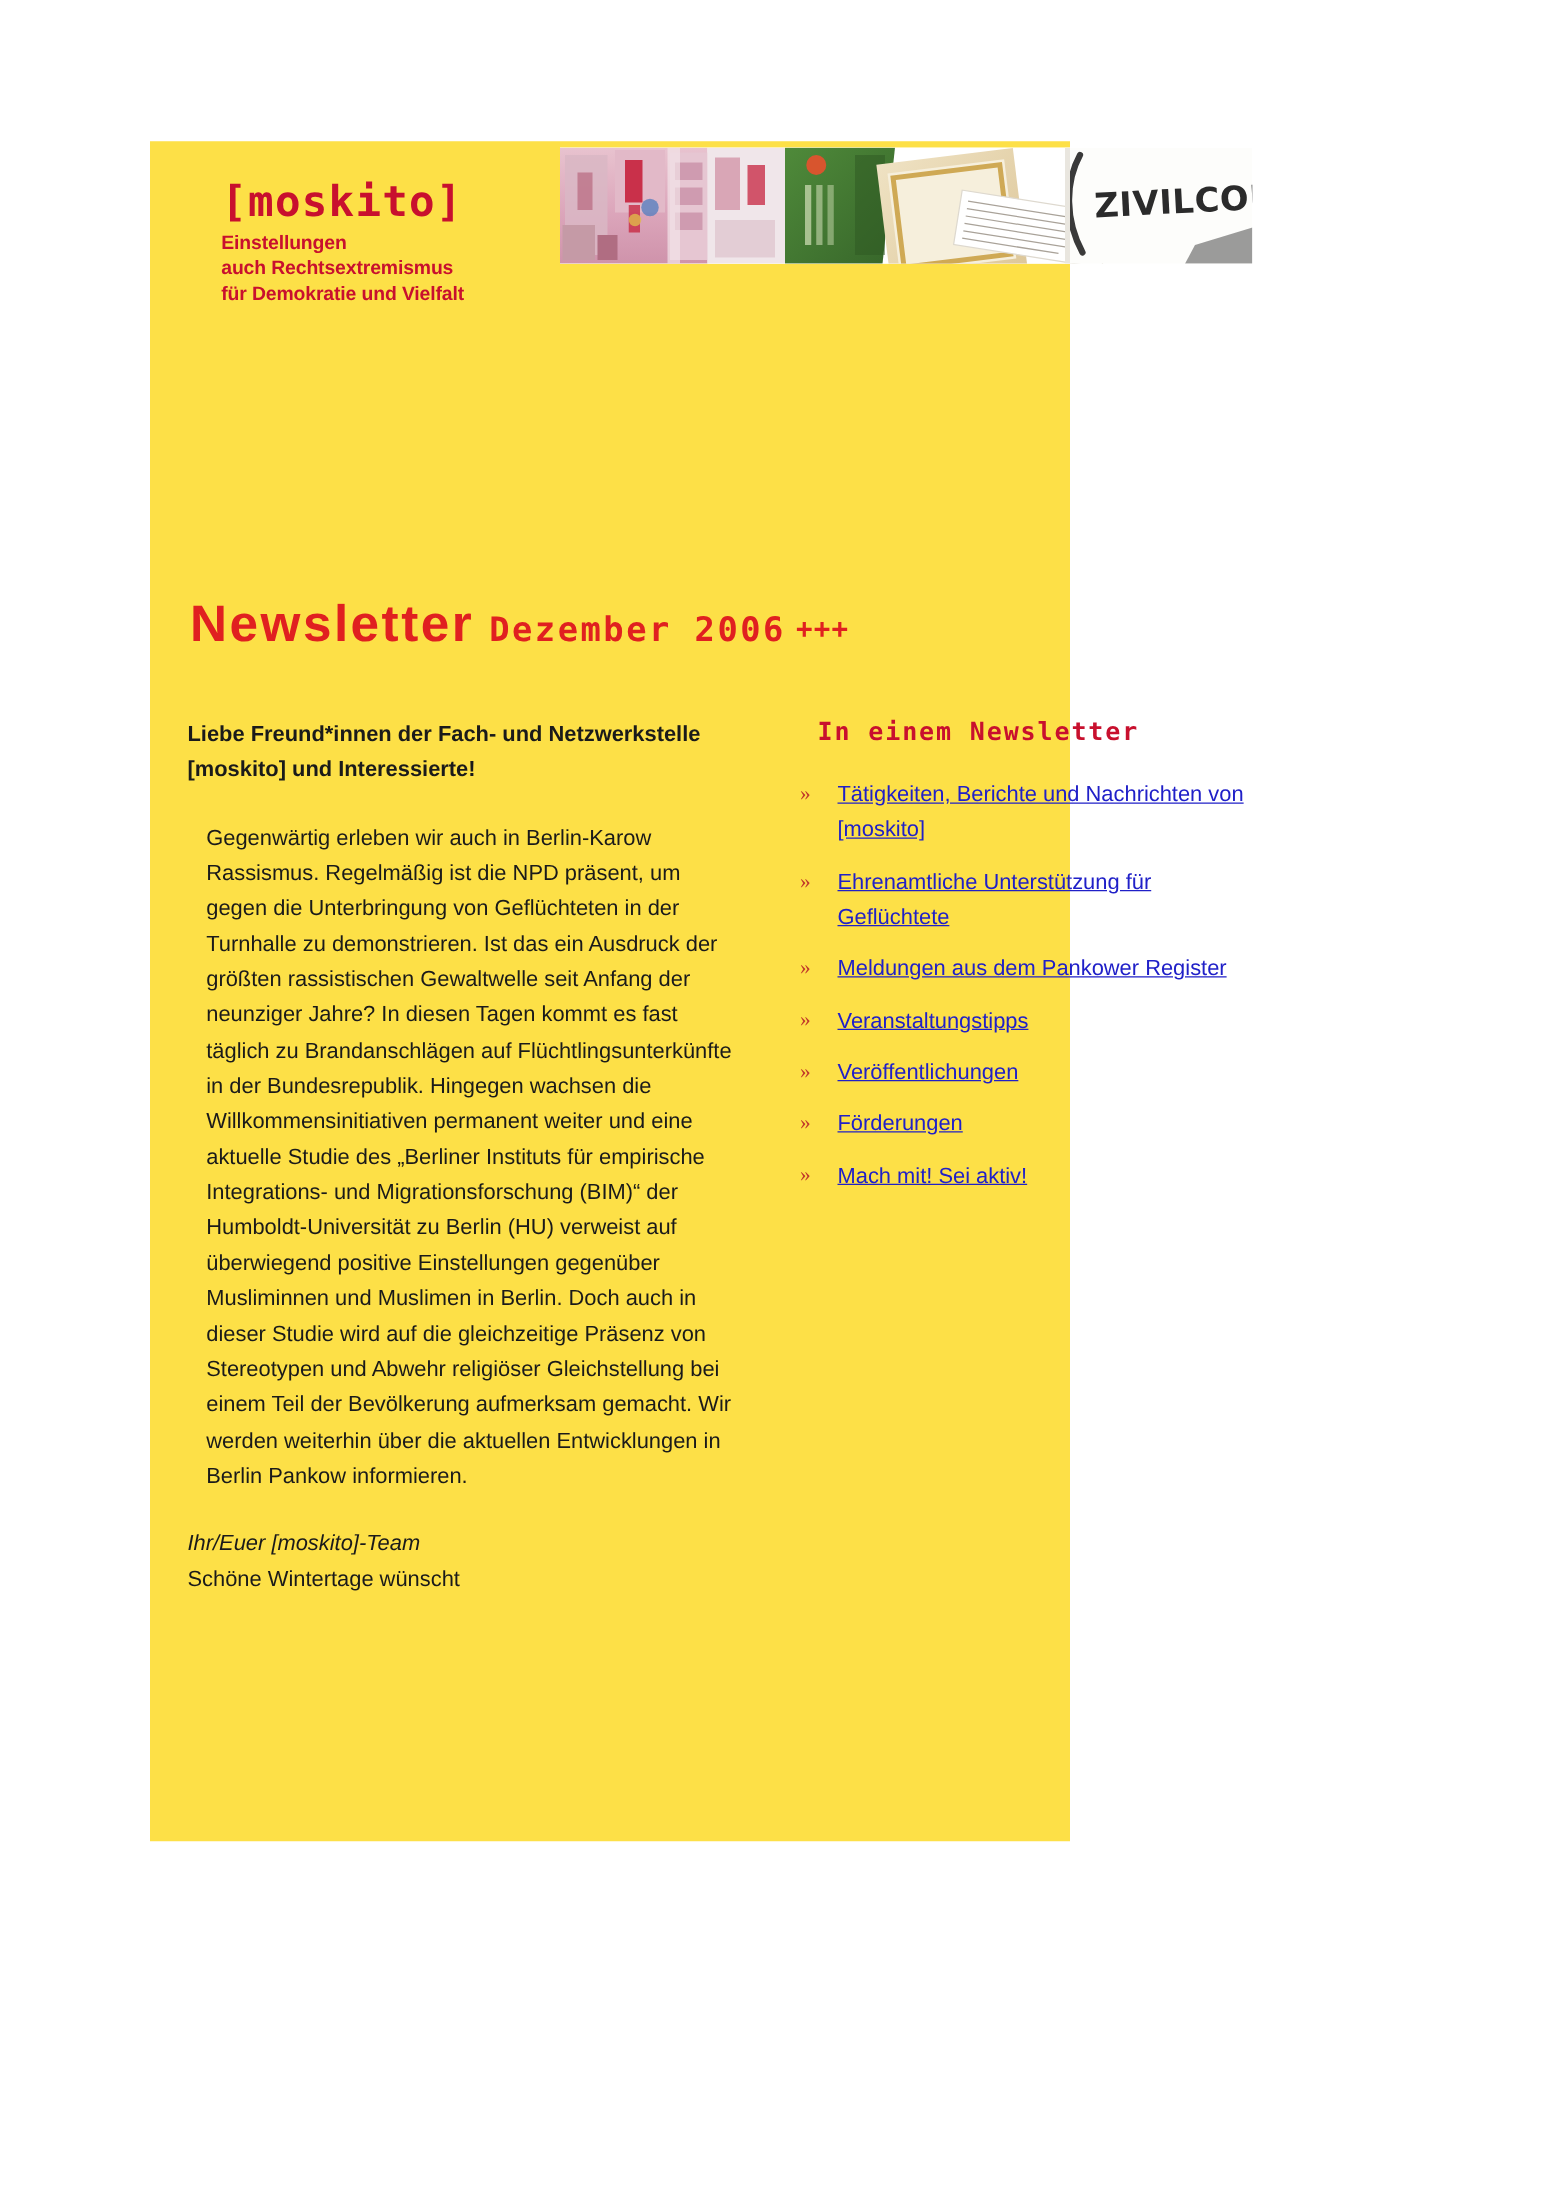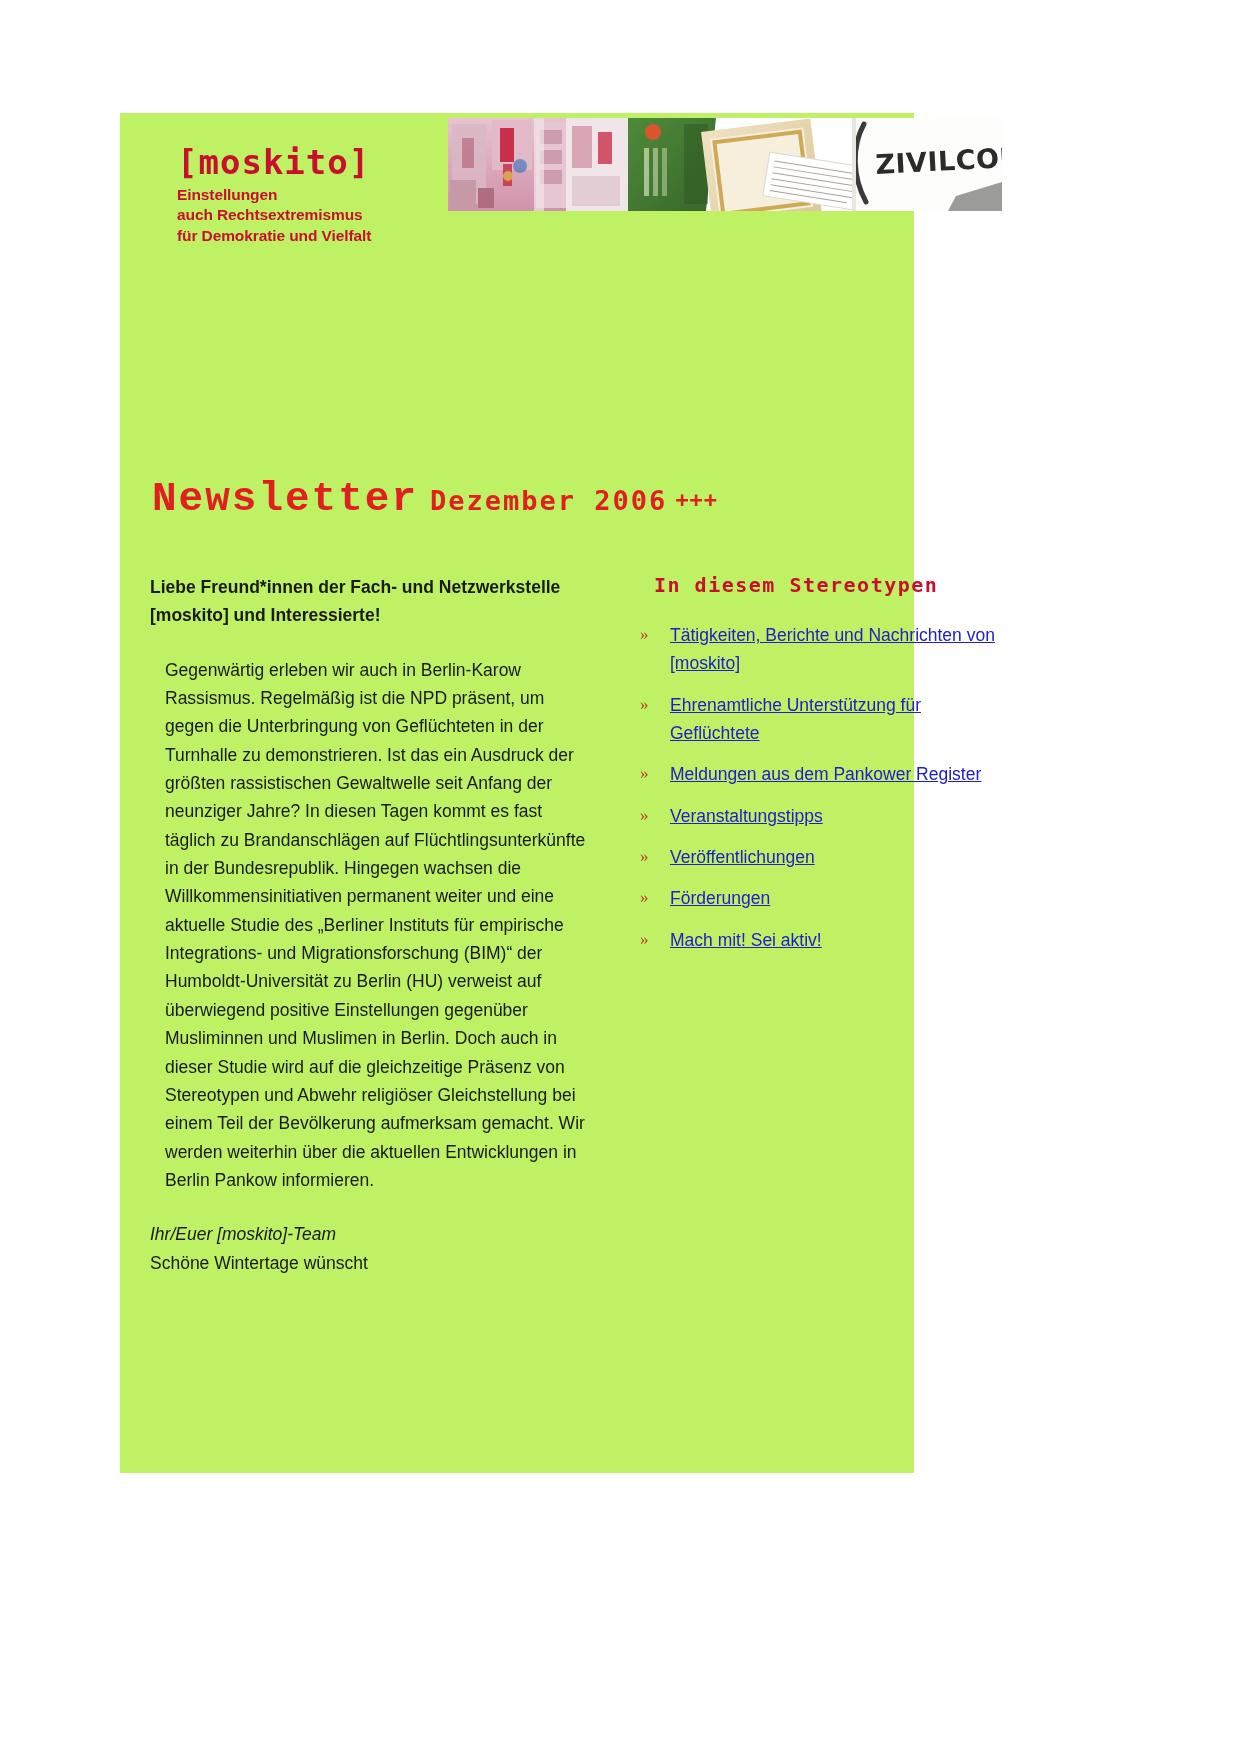--- a/index.html
+++ b/index.html
@@ -13,23 +13,23 @@
     position: relative;
     font-family: "Liberation Sans", sans-serif;
     overflow: hidden;
   }
 
   
   #content-panel {
     position: absolute;
     left: 120px;
     top: 113px;
-    width: 794px;
+    width: 736px;
     height: 1360px;
-    background: #bef264;
+    background: #fde047;
   }
 
   
   #masthead {
     position: absolute;
     left: 0;
     top: 0;
     width: 882px;
     height: 145px;
   }
@@ -74,21 +74,21 @@
   #header-photo svg { display:block; }
 
   
   #newsletter-title {
     position: absolute;
     left: 32px;
     top: 363px;
     white-space: nowrap;
   }
   #newsletter-title .nl-main {
-    font-family: Liberation Mono, monospace;
+    font-family: Liberation Sans, sans-serif;
     font-weight: bold;
     font-size: 41px;
     color: #e02020;
     letter-spacing: 2px;
   }
   #newsletter-title .nl-date {
     font-family: "DejaVu Sans Mono", "Liberation Mono", monospace;
     font-weight: bold;
     font-size: 27px;
     color: #e02020;
@@ -294,21 +294,21 @@
   <div id="body-columns">
 
     <div id="left-column">
       <p id="salutation">Liebe Freund*innen der Fach- und Netzwerkstelle [moskito] und Interessierte!</p>
       <p id="intro-paragraph">Gegenwärtig erleben wir auch in Berlin-Karow Rassismus. Regelmäßig ist die NPD präsent, um gegen die Unterbringung von Geflüchteten in der Turnhalle zu demonstrieren. Ist das ein Ausdruck der größten rassistischen Gewaltwelle seit Anfang der neunziger Jahre? In diesen Tagen kommt es fast täglich zu Brandanschlägen auf Flüchtlingsunterkünfte in der Bundesrepublik. Hingegen wachsen die Willkommensinitiativen permanent weiter und eine aktuelle Studie des „Berliner Instituts für empirische Integrations- und Migrationsforschung (BIM)“ der Humboldt-Universität zu Berlin (HU) verweist auf überwiegend positive Einstellungen gegenüber Musliminnen und Muslimen in Berlin. Doch auch in dieser Studie wird auf die gleichzeitige Präsenz von Stereotypen und Abwehr religiöser Gleichstellung bei einem Teil der Bevölkerung aufmerksam gemacht. Wir werden weiterhin über die aktuellen Entwicklungen in Berlin Pankow informieren.</p>
       <p id="signature-line">Ihr/Euer [moskito]-Team</p>
       <p id="closing-line">Schöne Wintertage wünscht</p>
     </div>
 
     <div id="right-column">
-      <div id="toc-heading">In diesem Stereotypen</div>
+      <div id="toc-heading">In einem Newsletter</div>
       <ul id="toc-list">
         <li class="toc-item">
           <span class="toc-bullet">»</span>
           <span class="toc-link">Tätigkeiten, Berichte und Nachrichten von [moskito]</span>
         </li>
         <li class="toc-item">
           <span class="toc-bullet">»</span>
           <span class="toc-link">Ehrenamtliche Unterstützung für Geflüchtete</span>
         </li>
         <li class="toc-item">

